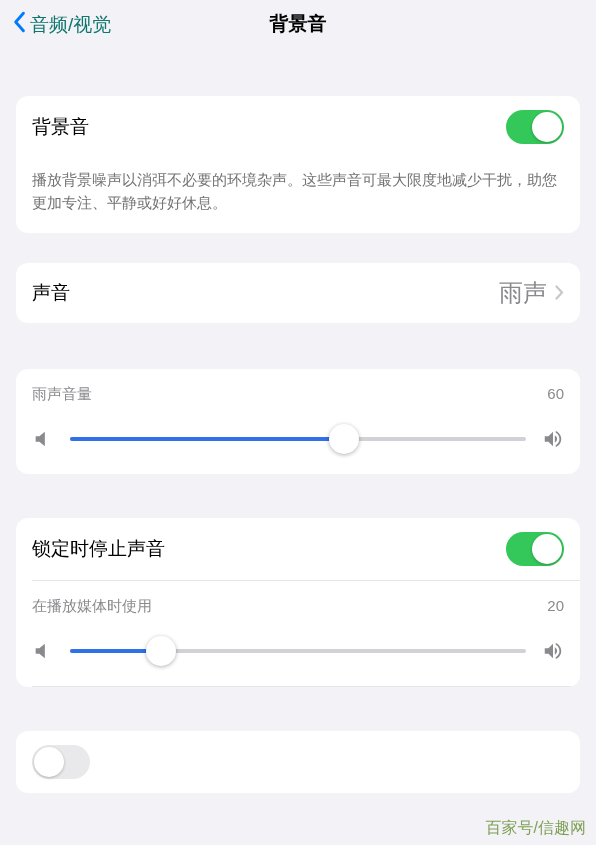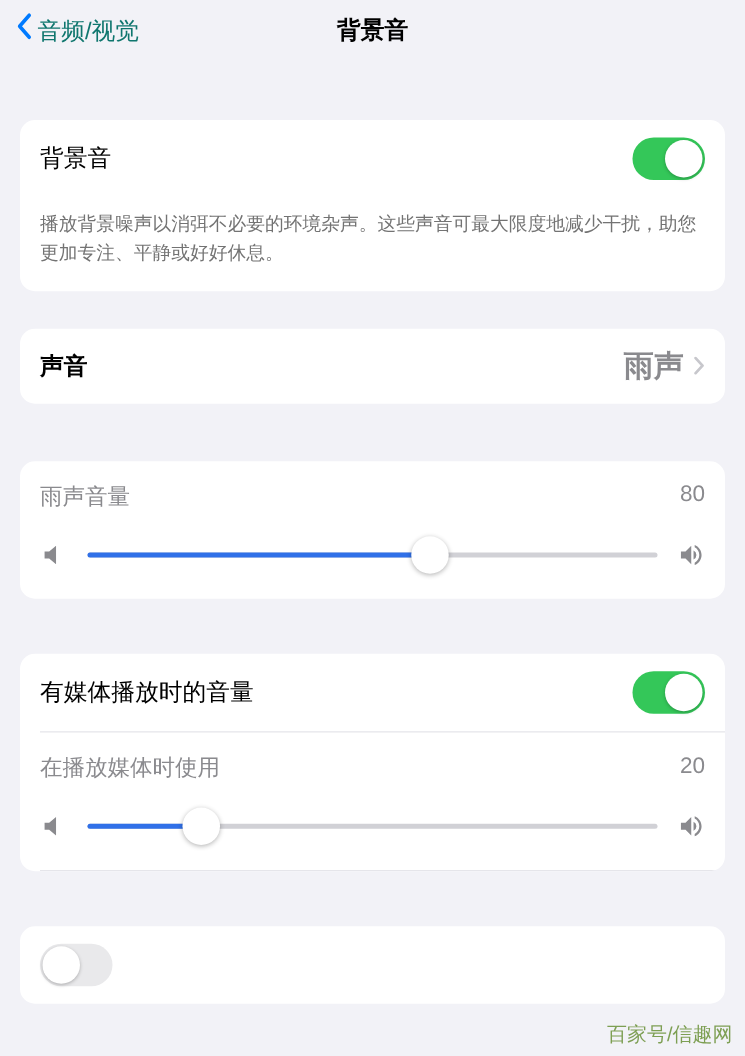--- a/index.html
+++ b/index.html
@@ -36,21 +36,21 @@
       color: #000;
       pointer-events: none;
     }
     .content { padding: 0 16px; }
     .group {
       background: #fff;
       border-radius: 12px;
       overflow: hidden;
     }
     .g1 { margin-top: 48px; }
-    .g2 { margin-top: 30px; font-weight: bold; }
+    .g2 { margin-top: 30px; }
     .g3 { margin-top: 46px; }
     .g4 { margin-top: 44px; }
     .g5 { margin-top: 44px; }
     .row {
       display: flex;
       align-items: center;
       padding: 14px 16px;
       min-height: 52px;
     }
     .row-label {
@@ -88,21 +88,21 @@
       top: 2px;
       box-shadow: 0 1px 3px rgba(0,0,0,.25);
       transition: left .15s;
     }
     .toggle.on .knob { left: 26px; }
     .toggle.off .knob { left: 2px; }
     .slider-block { padding: 16px 16px 20px 16px; }
     .slider-head {
       display: flex;
       justify-content: space-between;
-      font-size: 18px;
+      font-size: 15px;
       color: #8a8a8e;
       margin-bottom: 20px;
     }
     .slider-row {
       display: flex;
       align-items: center;
       gap: 16px;
     }
     .vol-icon { display:flex; color:#8a8a8e; }
     .vol-icon svg { width: 22px; height: 22px; }
@@ -187,21 +187,21 @@
             <path d="M1.5 1.5 L7 7.5 L1.5 13.5" stroke="#c7c7cc" stroke-width="2.2" stroke-linecap="round" stroke-linejoin="round"></path>
           </svg>
       </span>
     </div>
   </div>
 
   <div class="group g3">
     <div class="slider-block">
       <div class="slider-head">
         <span>雨声音量</span>
-        <span>80</span>
+        <span>60</span>
       </div>
       <div class="slider-row">
         <span class="vol-icon">
           <svg viewBox="0 0 24 24" fill="#8a8a8e">
               <path d="M4 9v6h4l6 5V4l-6 5H4z"></path>
             </svg>
         </span>
         <div class="track-wrap">
           <div class="track"></div>
             <div class="fill" style="width: 60%;"></div>
@@ -211,21 +211,21 @@
           <svg viewBox="0 0 24 24" fill="#8a8a8e">
               <path d="M3 9v6h4l5 5V4L7 9H3zm13.5 3a4.5 4.5 0 0 0-2.5-4v8a4.5 4.5 0 0 0 2.5-4zm2.5 0c0 2.9-1.6 5.4-4 6.7v2.1c3.5-1.4 6-4.8 6-8.8s-2.5-7.4-6-8.8v2.1c2.4 1.3 4 3.8 4 6.7z"></path>
             </svg>
         </span>
       </div>
     </div>
   </div>
 
   <div class="group g4">
     <div class="row">
-      <div class="row-label">有媒体播放时的音量</div>
+      <div class="row-label">锁定时停止声音</div>
       <div class="toggle on">
           <div class="knob"></div>
         </div>
     </div>
     <div class="sep"></div>
     <div class="slider-block">
       <div class="slider-head">
         <span>在播放媒体时使用</span>
         <span>20</span>
       </div>

